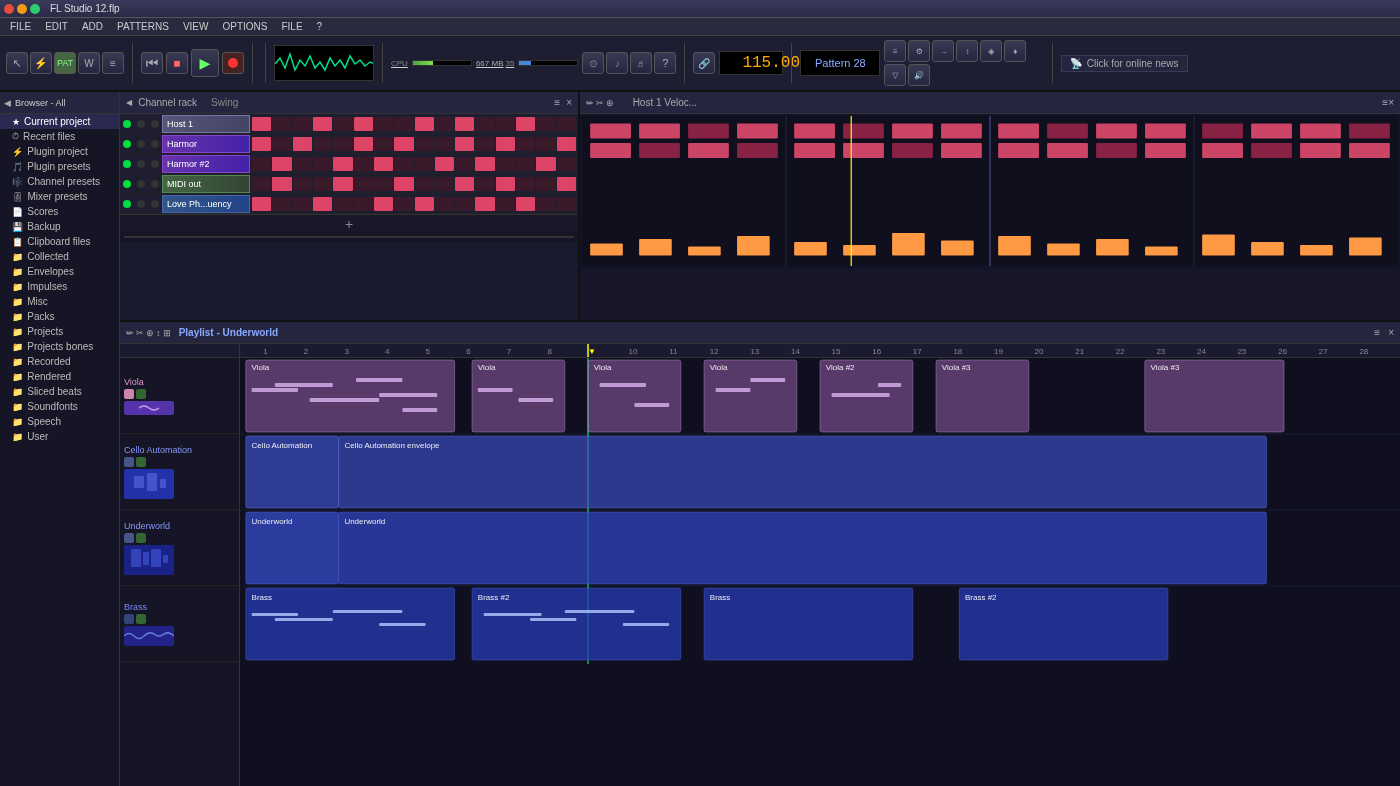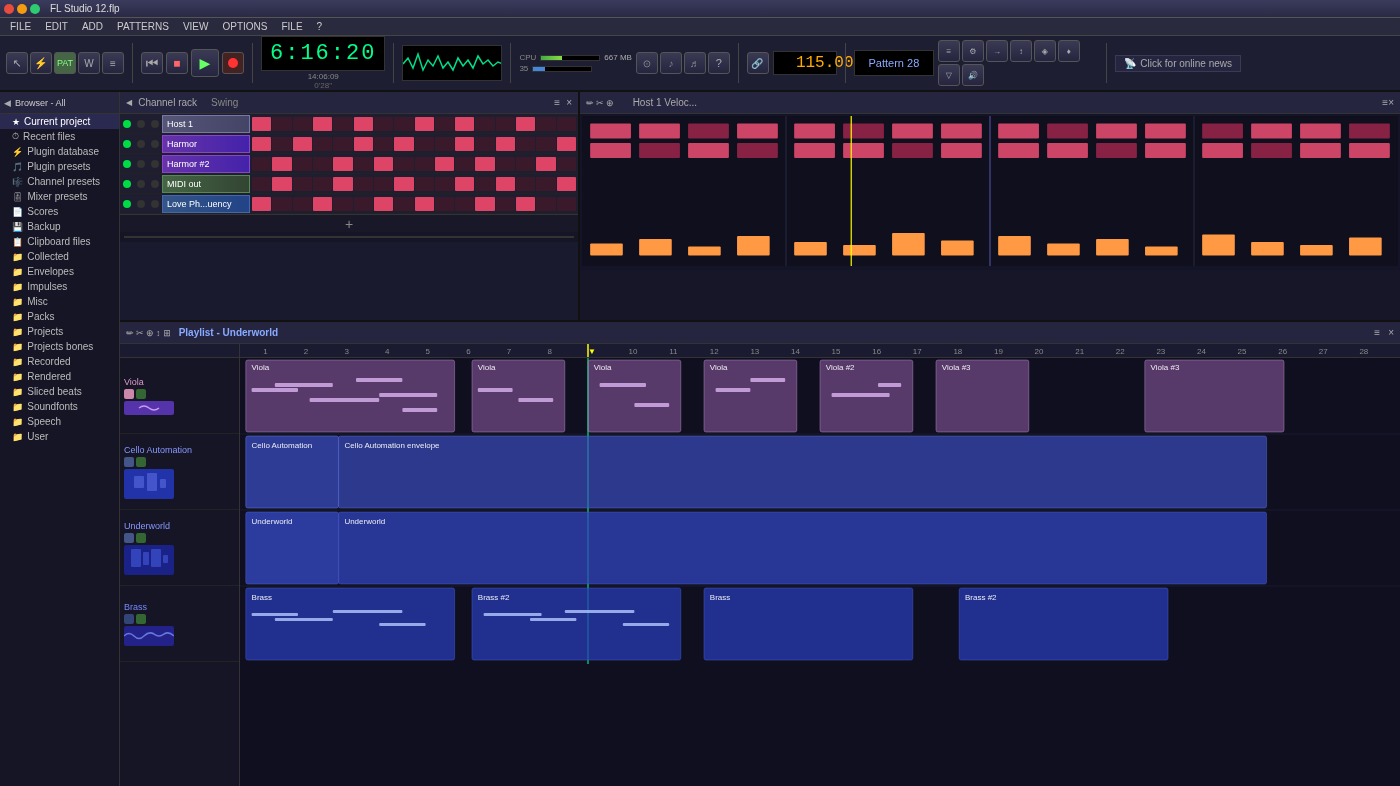--- a/index.html
+++ b/index.html
@@ -360,37 +360,32 @@
     <div class="transport-btn" style="font-size:14px; color:#aaa;">⏮</div>
     <div class="transport-btn" style="font-size:14px; color:#ff6666;">⏹</div>
     <div class="transport-btn" style="font-size:14px; color:#66ff66; width:28px; height:28px;">▶</div>
     <div class="transport-btn" style="width:22px; height:22px; background:#442222;">
       <div style="width:10px;height:10px;background:#ff3333;border-radius:50%;"></div>
     </div>
   </div>
 
   <div class="separator"></div>
 
-  <div style="display:flex; flex-direction:column; align-items:center;">
-    <div class="time-display">6:16:20</div>
-    <div style="font-size:8px; color:#888; margin-top:1px;">14:06:09</div>
-    <div style="font-size:8px; color:#666;">0'28"</div>
-  </div>
 
   <div class="separator"></div>
 
   <div style="width:100px; height:36px; background:#000; border:1px solid #333; position:relative; overflow:hidden;">
     <svg width="100" height="36" viewBox="0 0 100 36">
       <polyline points="0,18 5,12 10,22 15,8 20,24 25,14 30,20 35,10 40,22 45,16 50,24 55,12 60,20 65,14 70,22 75,10 80,18 85,14 90,20 95,16 100,18" fill="none" stroke="#00dd88" stroke-width="1.5"></polyline>
     </svg>
   </div>
 
   <div class="separator"></div>
 
-  <div style="display:flex; flex-direction:column; gap:2px;">
+  <div style="display:flex; flex-direction:row; gap:2px;text-decoration:underline;">
     <div style="display:flex; align-items:center; gap:4px;">
       <div style="font-size:8px; color:#888;">CPU</div>
       <div style="width:60px; height:6px; background:#000; border:1px solid #333; position:relative; overflow:hidden;">
         <div style="width:35%; height:100%; background:linear-gradient(to right, #44aa44, #88dd44);"></div>
       </div>
       <div style="font-size:8px; color:#aaa;">667 MB</div>
     </div>
     <div style="display:flex; align-items:center; gap:4px;">
       <div style="font-size:8px; color:#888;">35</div>
       <div style="width:60px; height:6px; background:#000; border:1px solid #333; position:relative; overflow:hidden;">
@@ -451,21 +446,21 @@
     <div class="browser-item active">
           <span class="bi-icon">★</span>
           <span>Current project</span>
         </div>
         <div class="browser-item">
           <span class="bi-icon">⏱</span>
           <span>Recent files</span>
         </div>
         <div class="browser-item">
           <span class="bi-icon">⚡</span>
-          <span>Plugin database</span>
+          <span>Plugin project</span>
         </div>
         <div class="browser-item">
           <span class="bi-icon">🎵</span>
           <span>Plugin presets</span>
         </div>
         <div class="browser-item">
           <span class="bi-icon">🎼</span>
           <span>Channel presets</span>
         </div>
         <div class="browser-item">

